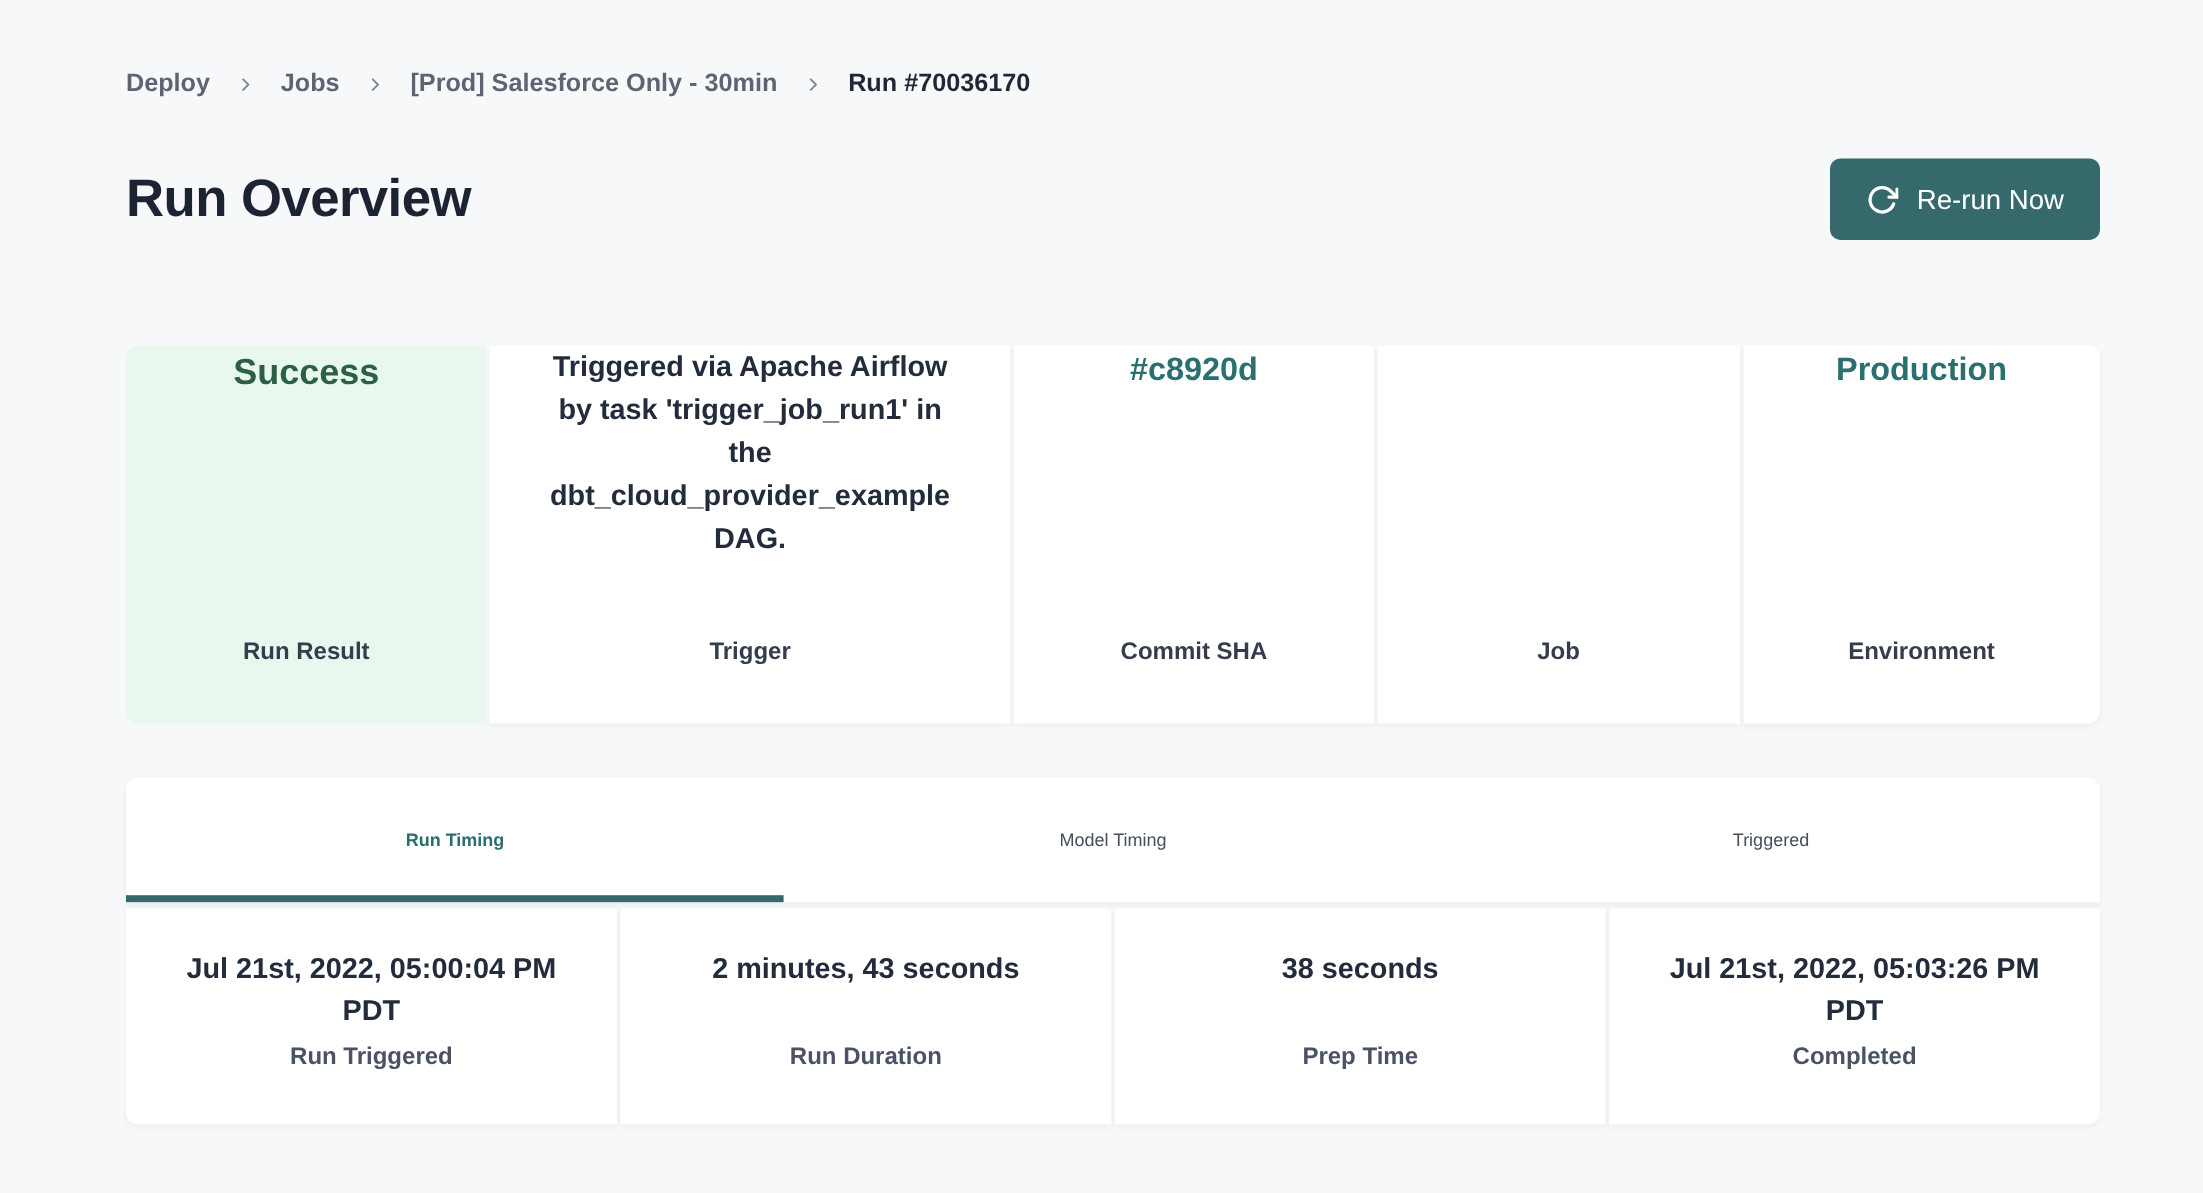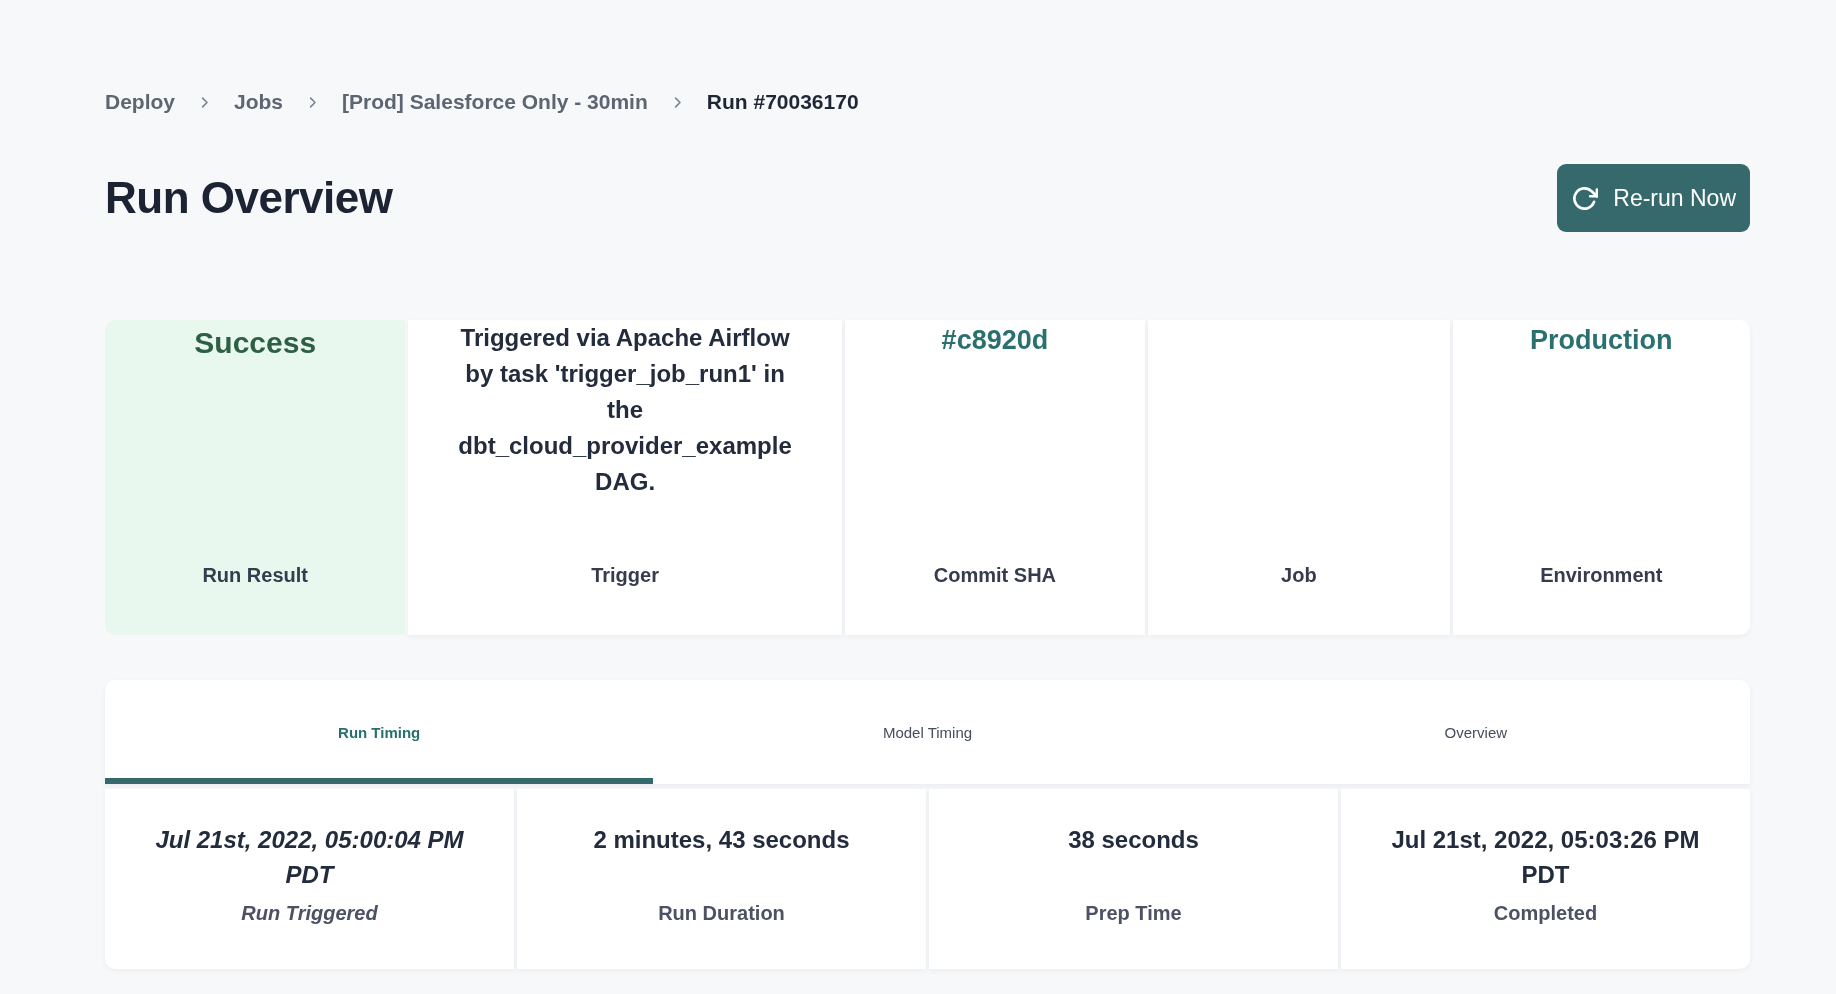--- a/index.html
+++ b/index.html
@@ -7,39 +7,39 @@
     width: 1836px; height: 994px;
     background: #f7f8fa;
     font-family: "Liberation Sans", sans-serif;
     color: #202a3a;
     overflow: hidden;
   }
   .page { width: 1645px; margin-left: 105px; }
 
   
   .breadcrumb {
-    margin-top: 90px;
+    margin-top: 58px;
     display: flex; align-items: center; gap: 22px;
     font-size: 21px; font-weight: 600; color: #5d6573;
   }
   .crumb { cursor: pointer; }
   .crumb.current { color: #1f2736; font-weight: 700; cursor: default; }
   .crumb-sep { display: flex; align-items: center; }
 
   
   .header-row {
     margin-top: 50px;
     display: flex; align-items: center; justify-content: space-between;
   }
   .page-title { font-size: 44px; font-weight: 700; color: #1c2433; letter-spacing: -0.5px; }
   .rerun-btn {
     display: flex; align-items: center; gap: 15px;
     background: #35696c; color: #ffffff;
     border: none; border-radius: 9px;
-    height: 68px; padding: 0 14px;
+    height: 68px; padding: 0 30px;
     font-family: "Liberation Sans", sans-serif;
     font-size: 23px; font-weight: 500;
     cursor: pointer;
   }
   .rerun-btn .icon { display: flex; align-items: center; }
 
   
   .summary-row {
     margin-top: 88px;
     display: grid;
@@ -103,21 +103,21 @@
     display: grid;
     grid-template-columns: repeat(4, 1fr);
     gap: 3px;
     height: 180px;
   }
   .timing-cell {
     background: #ffffff;
     position: relative;
     box-shadow: 0 2px 5px rgba(30,40,60,0.05);
   }
-  .timing-row .timing-cell:first-child { border-radius: 0 0 0 10px; font-style: italic; }
+  .timing-row .timing-cell:first-child { border-radius: 0 0 0 10px; }
   .timing-row .timing-cell:last-child  { border-radius: 0 0 10px 0; }
   .timing-value {
     padding: 34px 20px 0 20px;
     text-align: center;
     font-size: 24px; font-weight: 700; color: #232c3c;
     line-height: 1.45;
     white-space: pre-line;
   }
   .timing-label {
     position: absolute; bottom: 44px; left: 0; right: 0;
@@ -201,21 +201,21 @@
 
   <div class="tabs-panel">
     <div class="tab active">
       <span>Run Timing</span>
       <span class="tab-underline"></span>
     </div>
     <div class="tab">
       <span>Model Timing</span>
     </div>
     <div class="tab">
-      <span>Overview</span>
+      <span>Triggered</span>
     </div>
   </div>
 
   <div class="timing-row">
     <div class="timing-cell">
       <div class="timing-value">Jul 21st, 2022, 05:00:04 PM
 PDT</div>
       <div class="timing-label">Run Triggered</div>
     </div>
     <div class="timing-cell">

